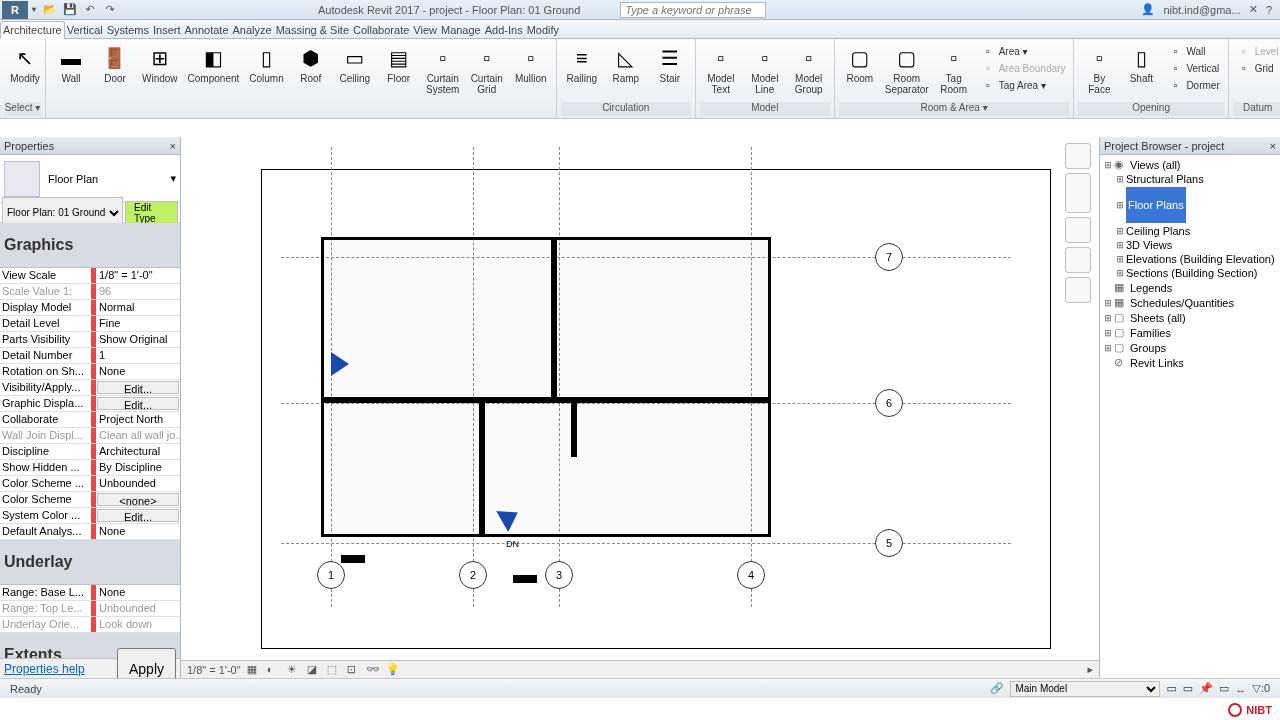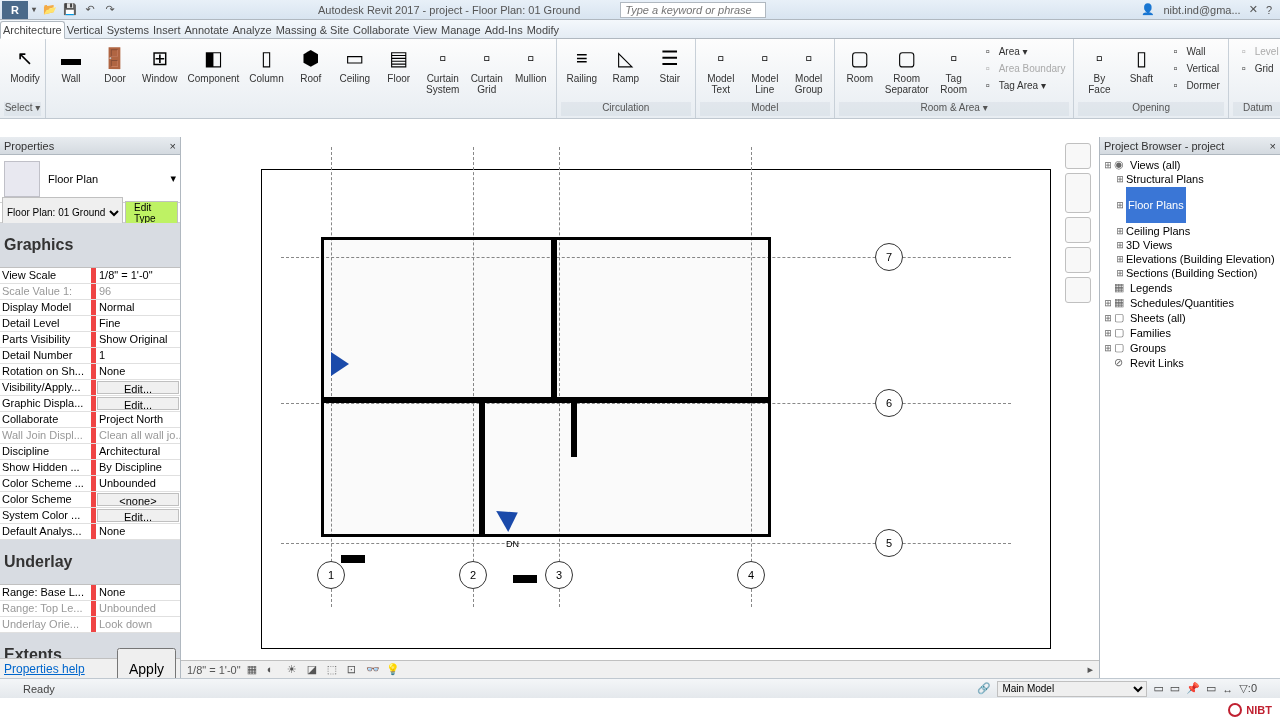--- a/index.html
+++ b/index.html
@@ -57,21 +57,21 @@
 .hatch{background-image:radial-gradient(#999 .5px,transparent .5px);background-size:6px 6px}
 .view-bar{position:absolute;left:0;right:0;bottom:0;height:18px;background:#f0f0f0;border-top:1px solid #c0c0c0;display:flex;align-items:center;padding:0 6px;gap:6px;font-size:10px;color:#555}
 .vb-icon{width:14px;height:14px;display:inline-block}
 .browser{width:181px;background:#fff;border-left:1px solid #b0b8c0;display:flex;flex-direction:column;font-size:11px}
 .tree{flex:1;overflow:auto;padding:2px}
 .tree-node{display:flex;align-items:center;padding:1px 0;white-space:nowrap;cursor:pointer}
 .tree-node .exp{width:12px;text-align:center;color:#666;font-size:9px}
 .tree-node .ticn{width:14px;margin-right:2px;color:#666}
 .tree-node.sel .tlbl{background:#3a76d6;color:#fff;padding:12px 2px}
 .ind1{padding-left:12px}
-.statusbar{position:absolute;bottom:22px;left:0;right:0;height:20px;background:linear-gradient(#f4f6f8,#e4e8ec);border-top:1px solid #c0c8d0;display:flex;align-items:center;padding:0 23px;font-size:10px;color:#444;gap:8px}
+.statusbar{position:absolute;bottom:22px;left:0;right:0;height:20px;background:linear-gradient(#f4f6f8,#e4e8ec);border-top:1px solid #c0c8d0;display:flex;align-items:center;padding:0 10px;font-size:10px;color:#444;gap:8px}
 .statusbar .mid{margin-left:auto;display:flex;align-items:center;gap:6px}
 .statusbar select{font-size:10px;border:1px solid #c0c0c0;height:16px;width:150px}
 .footer-logo{position:absolute;bottom:0;right:8px;height:20px;display:flex;align-items:center;gap:4px;font-size:11px;color:#c02030;font-weight:bold}
 .disabled{color:#aaa}
 </style>
 </head>
 <body>
 
 <div class="titlebar">
   <div class="app-logo">R</div>

